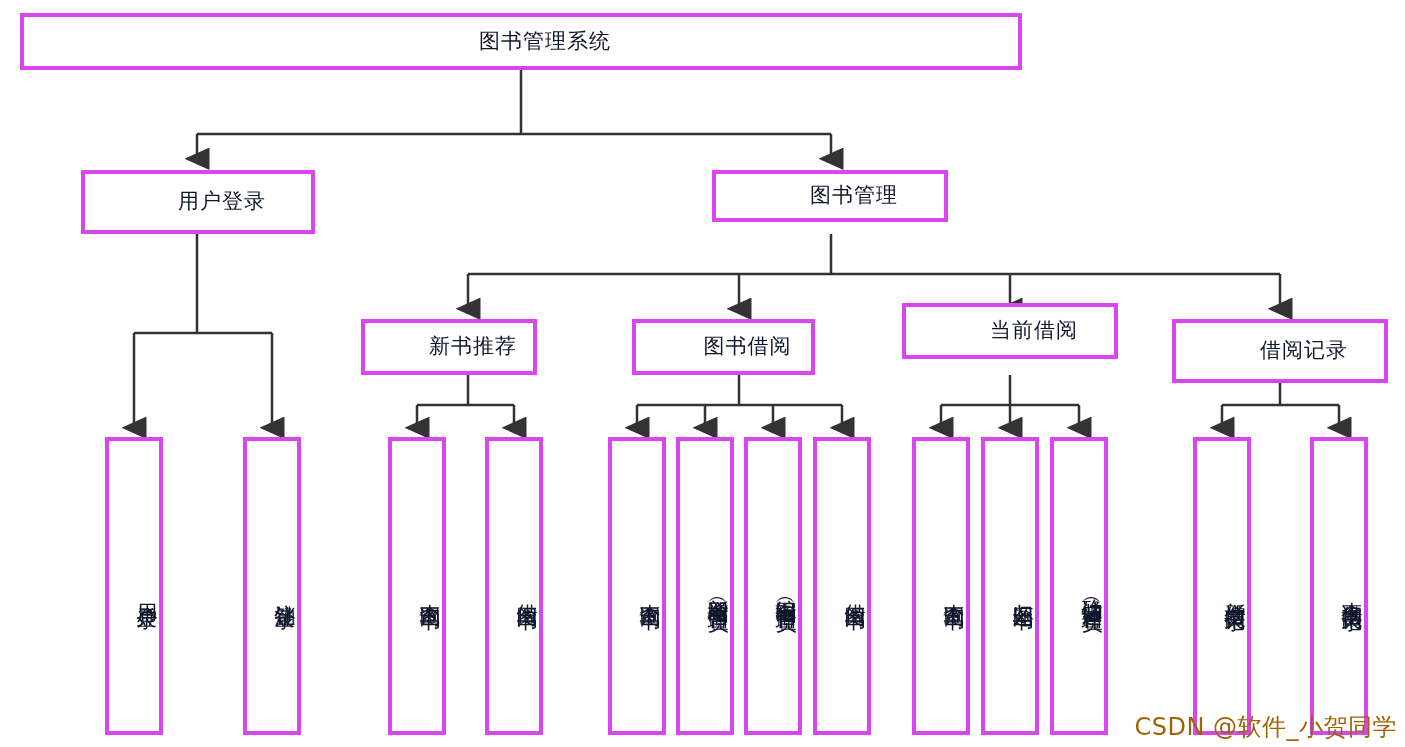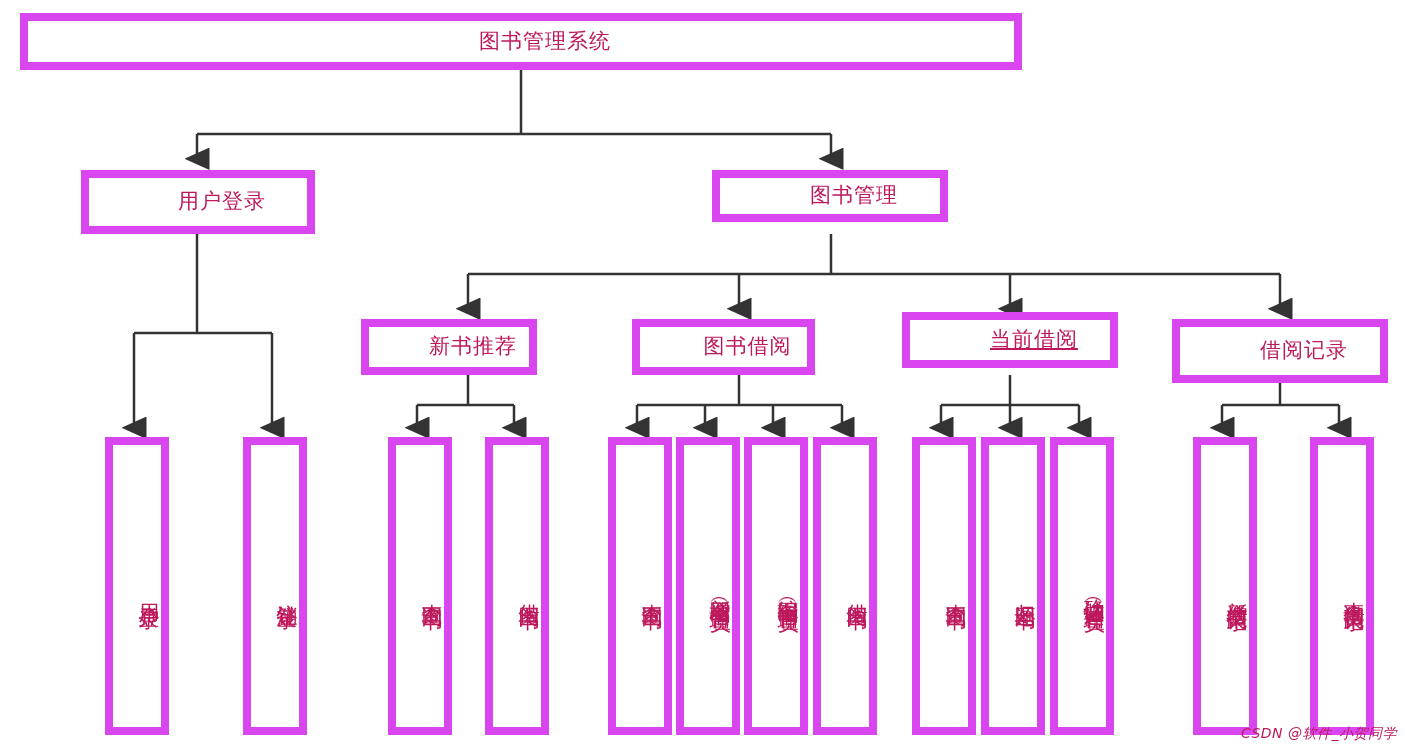--- a/index.html
+++ b/index.html
@@ -23,25 +23,25 @@
     left: 0;
     top: 0;
     width: 1405px;
     height: 747px;
     pointer-events: none;
   }
   .node {
     position: absolute;
     box-sizing: border-box;
     background: #ffffff;
-    border: 8px solid #d946ef;
+    border: 4px solid #d946ef;
     display: flex;
     align-items: center;
     justify-content: center;
-    color: #be185d;
+    color: #0f172a;
     padding-left: 48px;
   }
   .node.h {
     font-size: 21px;
     letter-spacing: 1px;
     line-height: 1.2;
   }
   .node.v {
     font-size: 21px;
     letter-spacing: 2px;
@@ -58,26 +58,25 @@
     white-space: pre-line;
   }
   .node.v .txt {
     writing-mode: vertical-rl;
     text-orientation: upright;
   }
   #watermark {
     position: absolute;
     right: 8px;
     bottom: 4px;
-    font-size: 14px;
-    color: #be185d;
+    font-size: 24px;
+    color: #a16207;
     letter-spacing: 0.5px;
     white-space: nowrap;
     font-family: "DejaVu Sans", "Liberation Sans", sans-serif;
-    font-style: italic;
   }
 </style>
 </head>
 <body>
 
 <div id="canvas">
 
   <svg class="wires" viewBox="0 0 1405 747" xmlns="http://www.w3.org/2000/svg">
     <defs>
       <marker id="arrow" markerWidth="10" markerHeight="10" refX="4.2" refY="5" orient="auto" markerUnits="strokeWidth">
@@ -142,21 +141,21 @@
   </div>
 
   <div class="node h" style="left:361px; top:319px; width:176px; height:56px;">
     <span class="txt">新书推荐</span>
   </div>
 
   <div class="node h" style="left:632px; top:319px; width:183px; height:56px;">
     <span class="txt">图书借阅</span>
   </div>
 
-  <div class="node h" style="left:902px; top:312px; width:216px; height:56px;text-decoration:underline;">
+  <div class="node h" style="left:902px; top:303px; width:216px; height:56px;">
     <span class="txt">当前借阅</span>
   </div>
 
   <div class="node h" style="left:1172px; top:319px; width:216px; height:64px;">
     <span class="txt">借阅记录</span>
   </div>
 
   <div class="node v" style="left:105px; top:437px; width:58px; height:298px;">
     <span class="txt">用户登录</span>
   </div>

